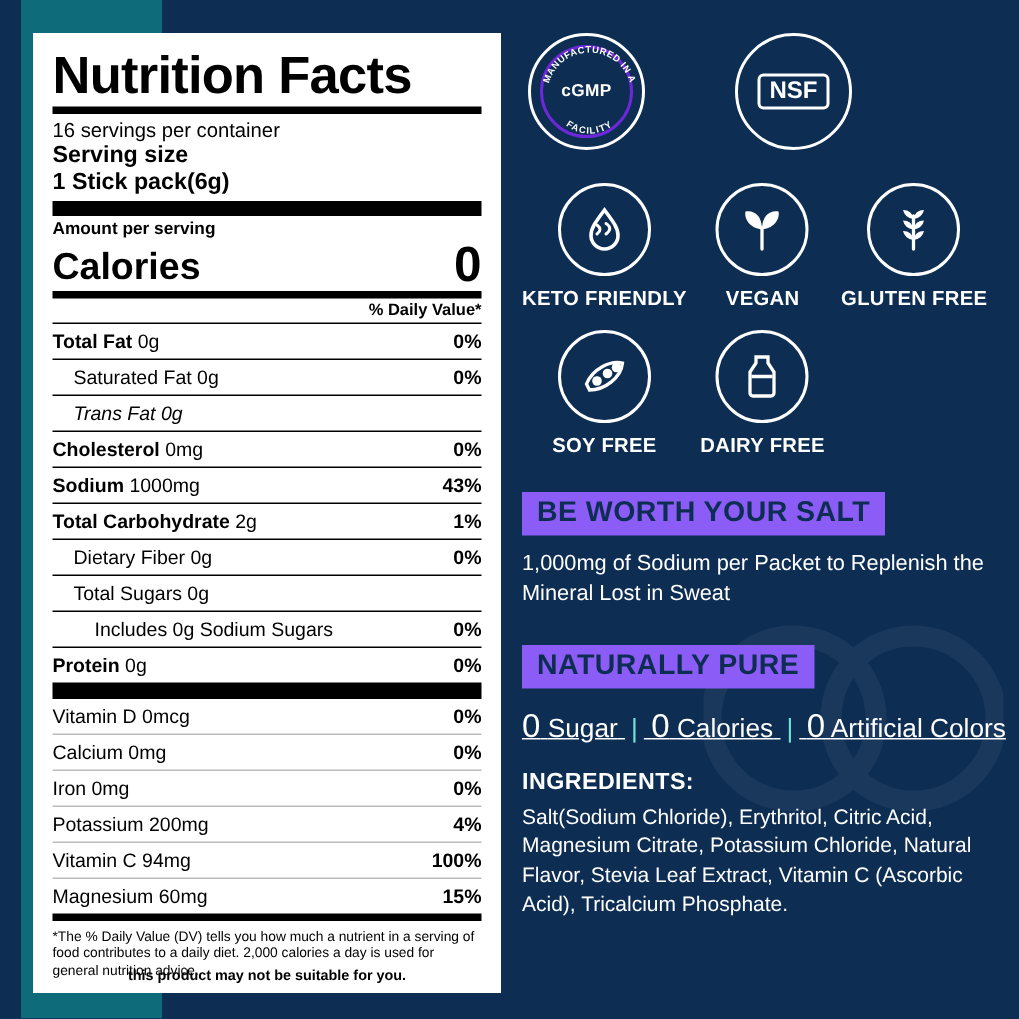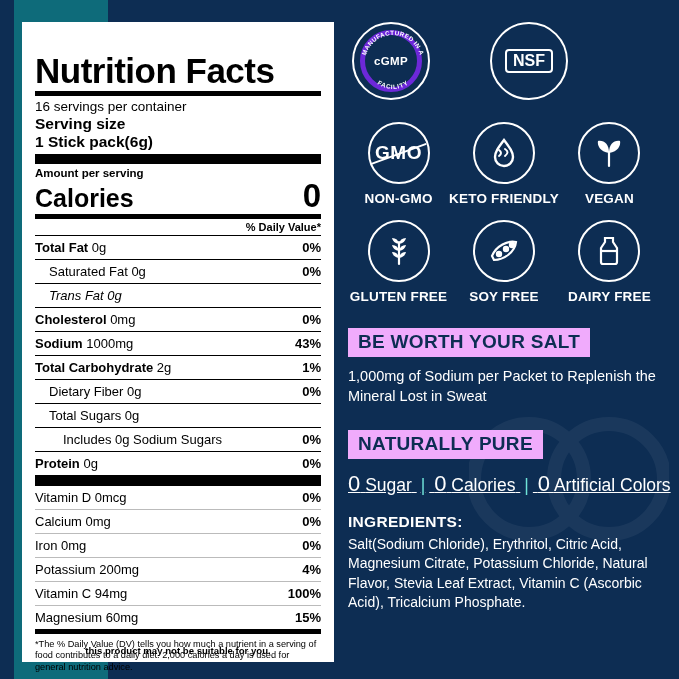--- a/index.html
+++ b/index.html
@@ -42,21 +42,20 @@
     padding: 10px 12px 8px 12px;
   }
   .nf-title {
     font-family: "Liberation Sans", sans-serif;
     font-weight: 700;
     font-size: 35px;
     letter-spacing: -0.5px;
     line-height: 1.02;
     color: #000;
     margin-bottom: 2px;
-    margin-top: 20px;
   }
   .rule-thin { border-bottom: 1px solid #000; }
   .rule-med { border-bottom: 5px solid #000; }
   .rule-thick { border-bottom: 10px solid #000; }
   .rule-hair { border-bottom: 1px solid #bbb; }
 
   .servings {
     font-size: 13.5px;
     color: #000;
     padding: 3px 0 1px 0;
@@ -134,21 +133,21 @@
   .seal {
     width: 78px; height: 78px;
     border-radius: 50%;
     border: 2px solid #fff;
     position: relative;
     display: flex; align-items: center; justify-content: center;
   }
   .seal-inner {
     width: 62px; height: 62px;
     border-radius: 50%;
-    border: 5px solid #6d28d9;
+    border: 2px solid #6d28d9;
     display: flex; align-items: center; justify-content: center;
     flex-direction: column;
   }
   .cgmp-text {
     font-size: 11.5px; font-weight: 700; letter-spacing: .3px;
   }
   .seal-arc {
     position: absolute; left: 0; top: 0; width: 78px; height: 78px;
   }
   .nsf-box {
@@ -180,21 +179,21 @@
     white-space: nowrap;
   }
   .gmo-text { font-size: 19px; font-weight: 700; letter-spacing: .5px; position: relative; }
   .gmo-strike {
     position: absolute; left: -6px; right: -6px; top: 50%;
     height: 2px; background: #fff; transform: rotate(-20deg);
   }
 
   .headline-band {
     display: inline-block;
-    background: #f0abfc;
+    background: #8b5cf6;
     color: #0d2d53;
     font-size: 19px;
     font-weight: 700;
     letter-spacing: .3px;
     padding: 3px 10px 4px 10px;
     margin-top: 24px;
   }
   .body-text {
     font-size: 14.5px;
     line-height: 1.38;
@@ -370,26 +369,20 @@
       </div>
     </div>
 
     <div class="seal">
       <div class="nsf-box">NSF</div>
     </div>
   </div>
 
   <div class="icon-grid">
 
-    <div class="icon-cell">
-      <div class="icon-circle">
-        <span class="gmo-text">GMO<span class="gmo-strike"></span></span>
-      </div>
-      <div class="icon-label">NON-GMO</div>
-    </div>
 
     <div class="icon-cell">
       <div class="icon-circle">
         <svg width="34" height="34" viewBox="0 0 34 34">
           <path d="M17 4 C11 12 8 16 8 21 a9 9 0 0 0 18 0 C26 16 23 12 17 4 Z" fill="none" stroke="#fff" stroke-width="2.4"></path>
           <path d="M12 14 q4 3 0 6" stroke="#fff" stroke-width="2" fill="none" stroke-linecap="round"></path>
           <path d="M18 13 q5 3 0 7" stroke="#fff" stroke-width="2" fill="none" stroke-linecap="round"></path>
         </svg>
       </div>
       <div class="icon-label">KETO FRIENDLY</div>

